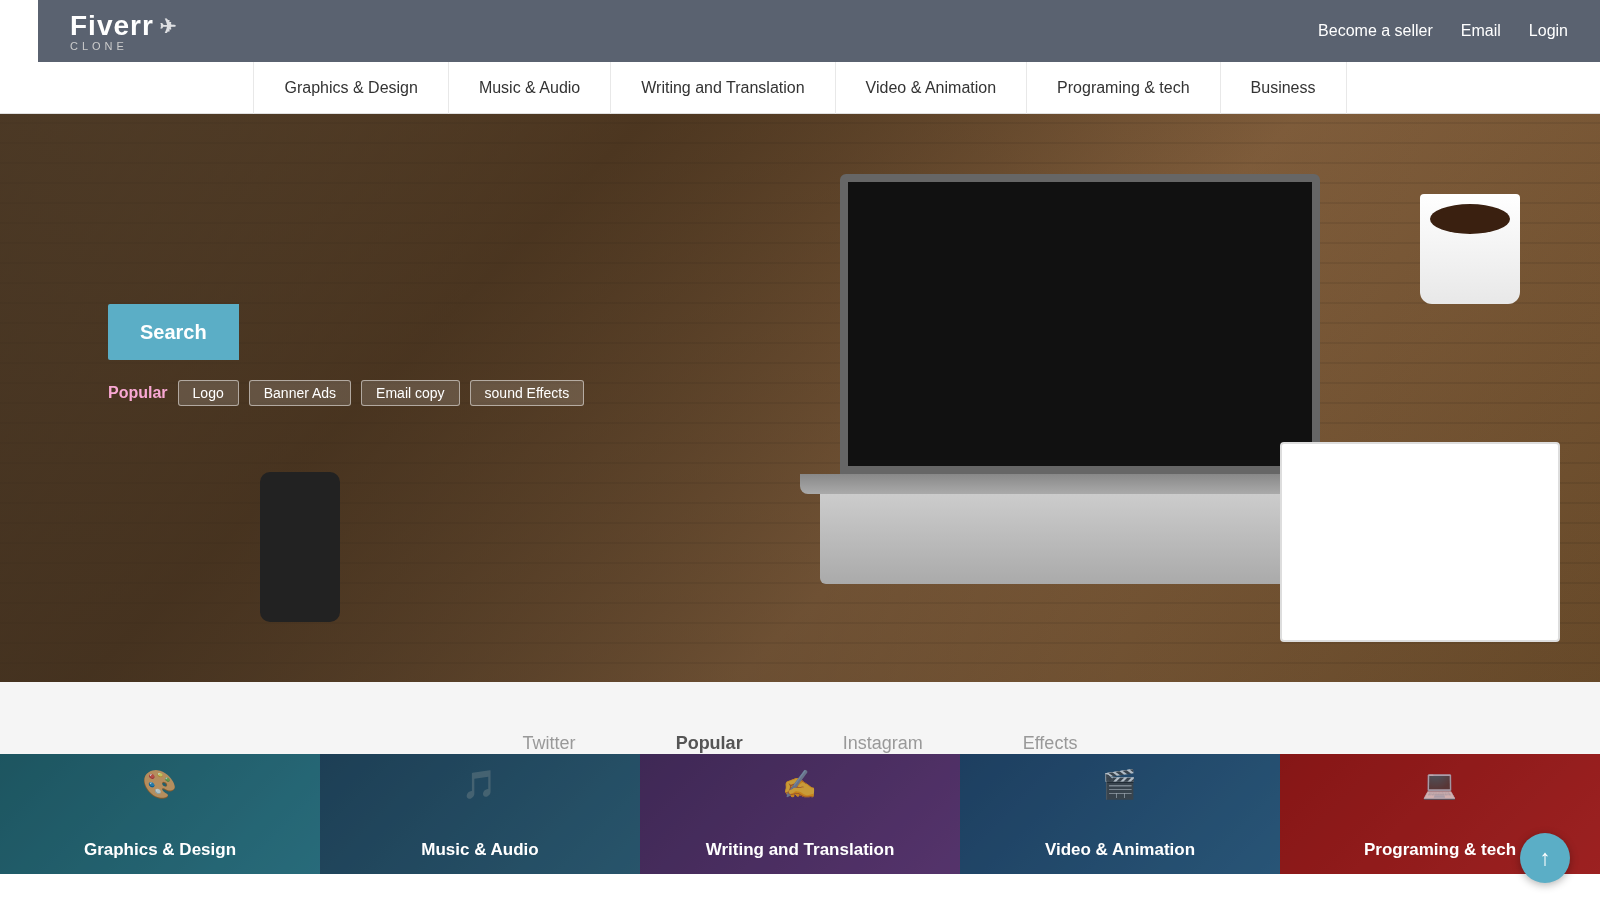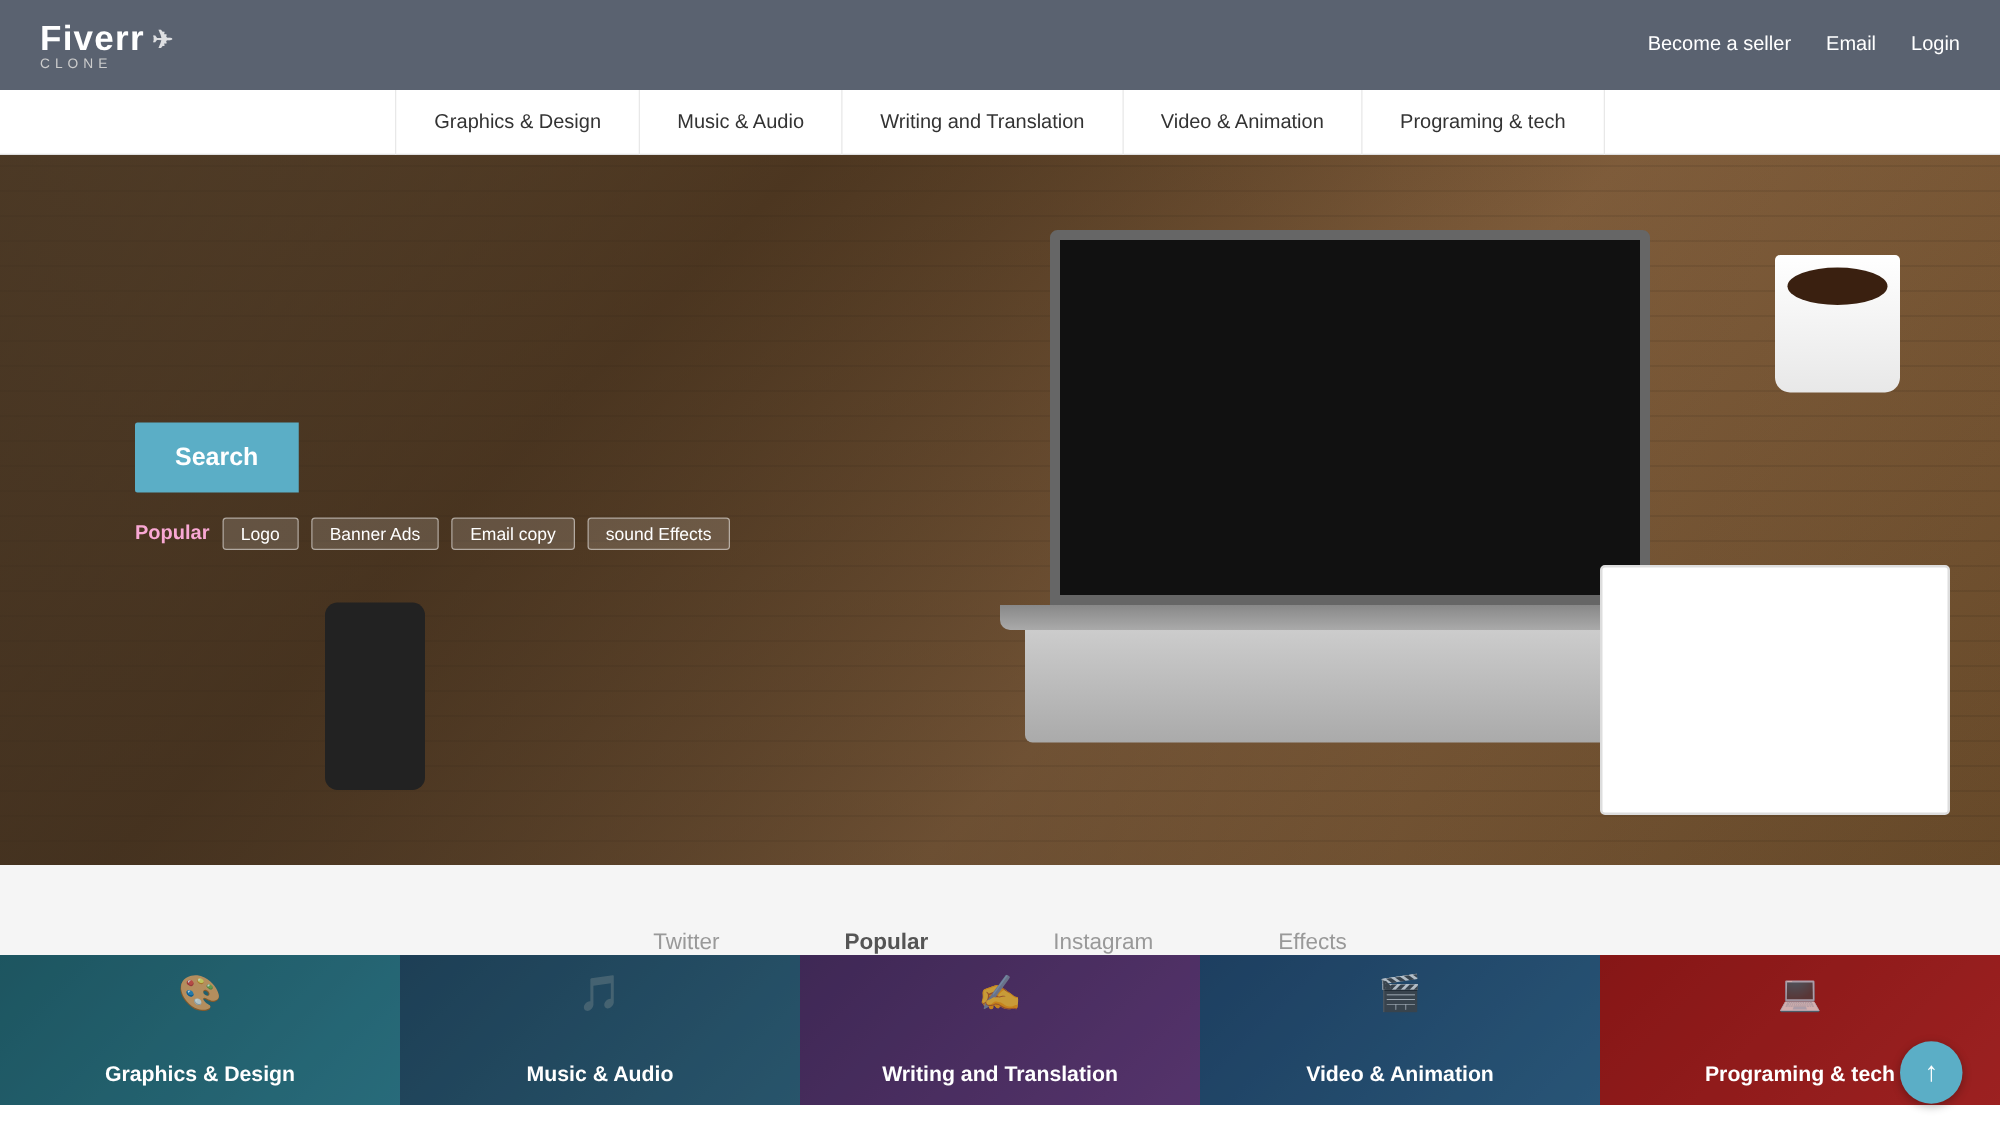--- a/index.html
+++ b/index.html
@@ -1,25 +1,26 @@
 <!DOCTYPE html>
 <html><head>
   <meta charset="utf-8">
   <style>
     * { margin: 0; padding: 0; box-sizing: border-box; }
     body { font-family: 'Segoe UI', Arial, sans-serif; width: 1600px; overflow-x: hidden; }
 
     
     .top-header {
       background: #5a6270;
-      height: 72px;
+      height: 62px;
       display: flex;
       align-items: center;
       justify-content: space-between;
       padding: 0 32px;
+      margin-left: 38px;
     }
     .logo {
       display: flex;
       flex-direction: column;
       color: white;
     }
     .logo-main {
       font-size: 28px;
       font-weight: bold;
       letter-spacing: 1px;
@@ -201,21 +202,20 @@
       line-height: 1.2;
     }
     .hero-headline .perfect { color: #4ab5c4; }
     .hero-headline .freelancer { color: #5bc8a8; }
 
     .search-bar {
       display: flex;
       width: 760px;
       height: 56px;
       margin-bottom: 20px;
-      margin-top: 24px;
     }
     .search-btn {
       background: #5baec6;
       color: white;
       border: none;
       padding: 0 32px;
       font-size: 20px;
       font-weight: 600;
       cursor: pointer;
       border-radius: 2px 0 0 2px;
@@ -357,20 +357,21 @@
     <a>Login</a>
   </nav>
 </header>
 
 <nav class="nav-bar">
   <div class="nav-item">Graphics &amp; Design</div>
   <div class="nav-item">Music &amp; Audio</div>
   <div class="nav-item">Writing and Translation</div>
   <div class="nav-item">Video &amp; Animation</div>
   <div class="nav-item">Programing &amp; tech</div>
+  <div class="nav-item">Business</div>
 </nav>
 
 <section class="hero">
   <div class="hero-photo"></div>
   <div class="hero-bg"></div>
 
   <div class="hero-laptop">
     <div class="laptop-screen"></div>
     <div class="laptop-base"></div>
     <div class="laptop-keyboard"></div>

